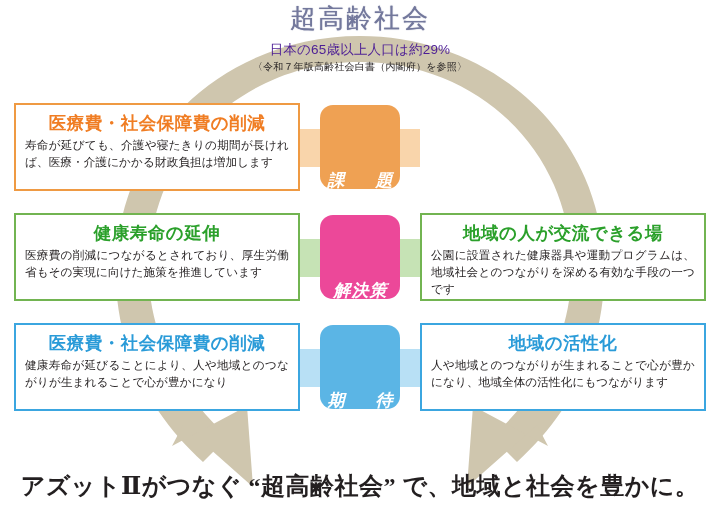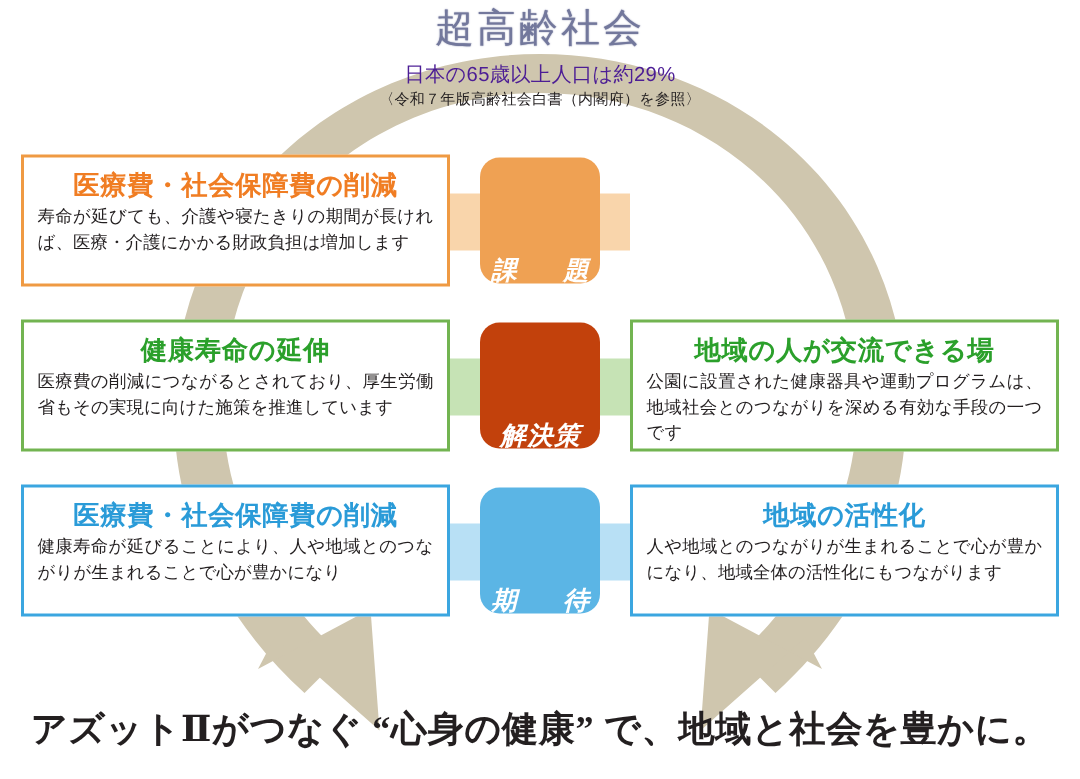--- a/index.html
+++ b/index.html
@@ -144,21 +144,21 @@
   
   #row-issue .card            { border-color: #ef9a43; }
   #row-issue .card-title      { color: #f07d23; }
   #row-issue .connector       { background: #f9d5ab; }
   #row-issue .badge           { background: #efa153; }
 
   
   #row-solution .card         { border-color: #72b451; }
   #row-solution .card-title   { color: #2ba02b; }
   #row-solution .connector    { background: #c6e3b5; }
-  #row-solution .badge        { background: #c2410c; }
+  #row-solution .badge        { background: #ec4899; }
   #row-solution .badge-label  { letter-spacing: 1px; text-indent: 1px; }
 
   
   #row-expect .card           { border-color: #3ba6e0; }
   #row-expect .card-title     { color: #2a9bd8; }
   #row-expect .connector      { background: #b8e0f5; }
   #row-expect .badge          { background: #5bb5e5; }
 
   
   .tagline {
@@ -259,15 +259,15 @@
     <div class="badge">
       <span class="badge-label">期　待</span>
     </div>
 
     <div class="card right">
       <div class="card-title">地域の活性化</div>
       <div class="card-body">人や地域とのつながりが生まれることで心が豊かになり、地域全体の活性化にもつながります</div>
     </div>
   </div>
 
-  <div class="tagline">アズットⅡがつなぐ “心身の健康” で、地域と社会を豊かに。</div>
+  <div class="tagline">アズットⅡがつなぐ “超高齢社会” で、地域と社会を豊かに。</div>
 
 </div>
 
 </body></html>

